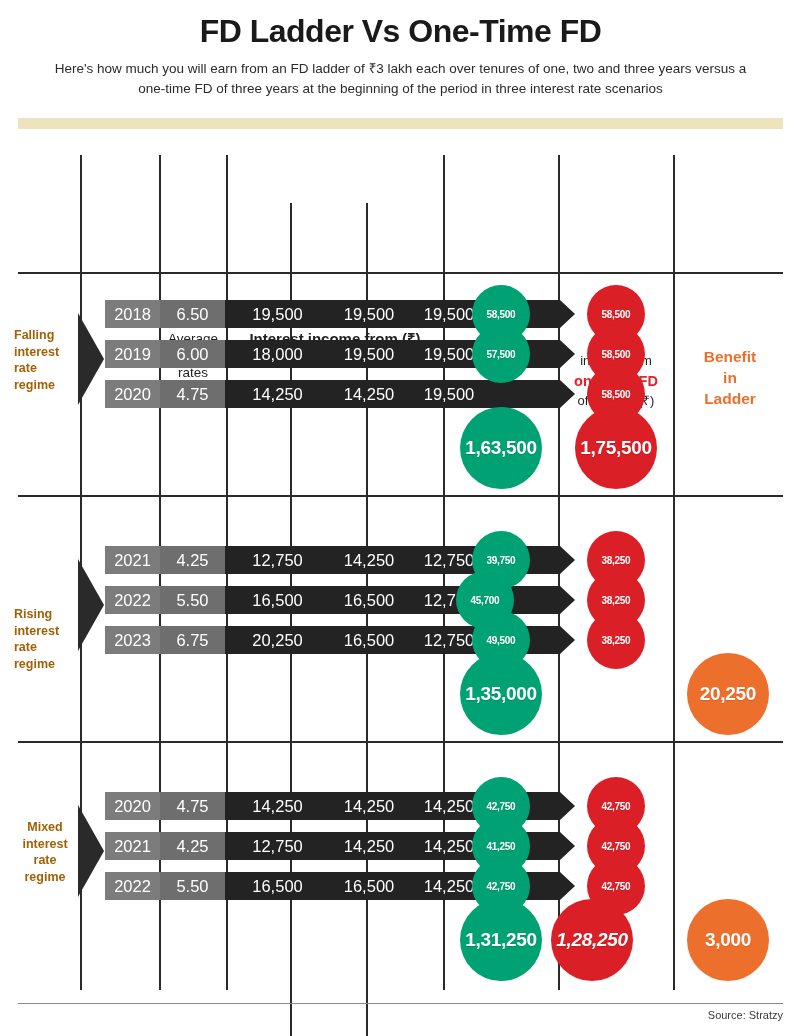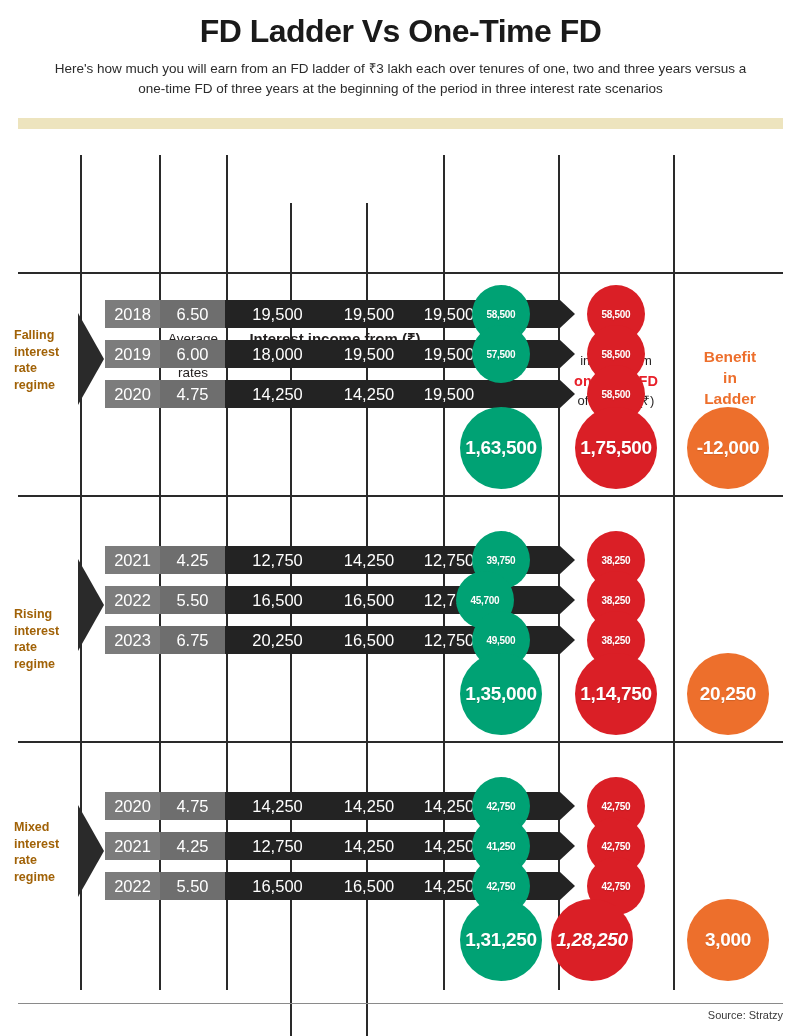--- a/index.html
+++ b/index.html
@@ -226,21 +226,20 @@
 
     <div class="circ circ-sm circ-green" style="left:472px; top:0px;">58,500</div>
     <div class="circ circ-sm circ-green" style="left:472px; top:40px;">57,500</div>
     <div class="circ circ-lg circ-green" style="left:460px; top:122px;">1,63,500</div>
 
     <div class="circ circ-sm circ-red" style="left:587px; top:0px;">58,500</div>
     <div class="circ circ-sm circ-red" style="left:587px; top:40px;">58,500</div>
     <div class="circ circ-sm circ-red" style="left:587px; top:80px;">58,500</div>
     <div class="circ circ-lg circ-red" style="left:575px; top:122px;">1,75,500</div>
 
-    <div class="circ circ-lg circ-orange" style="left:687px; top:122px;">-12,000</div>
   </div>
 
   <div class="regime" style="top:376px; height:210px;">
     <div class="regime-label" style="top:42px;margin-top:33px;">
       <div>Rising</div>
       <div>interest</div>
       <div>rate</div>
       <div>regime</div>
     </div>
     <div class="regime-arrow" style="top:28px;"></div>
@@ -273,26 +272,25 @@
       </div>
     </div>
 
     <div class="circ circ-sm circ-green" style="left:472px; top:0px;">39,750</div>
     <div class="circ circ-sm circ-green" style="left:456px; top:40px;">45,700</div>
     <div class="circ circ-sm circ-green" style="left:472px; top:80px;">49,500</div>
     <div class="circ circ-lg circ-green" style="left:460px; top:122px;">1,35,000</div>
     <div class="circ circ-sm circ-red" style="left:587px; top:0px;">38,250</div>
     <div class="circ circ-sm circ-red" style="left:587px; top:40px;">38,250</div>
     <div class="circ circ-sm circ-red" style="left:587px; top:80px;">38,250</div>
-    <div class="circ circ-lg circ-red" style="left:575px; top:122px;">1,14,750</div>
     <div class="circ circ-lg circ-orange" style="left:687px; top:122px;">20,250</div>
   </div>
 
   <div class="regime" style="top:622px; height:210px;">
-    <div class="regime-label" style="top:42px;">
+    <div class="regime-label" style="top:42px;text-align:center;">
       <div>Mixed</div>
       <div>interest</div>
       <div>rate</div>
       <div>regime</div>
     </div>
     <div class="regime-arrow" style="top:28px;"></div>
 
     <div class="row-bar" style="top:15px;">
       <div class="seg-year">2020</div>
       <div class="seg-repo">4.75</div>

